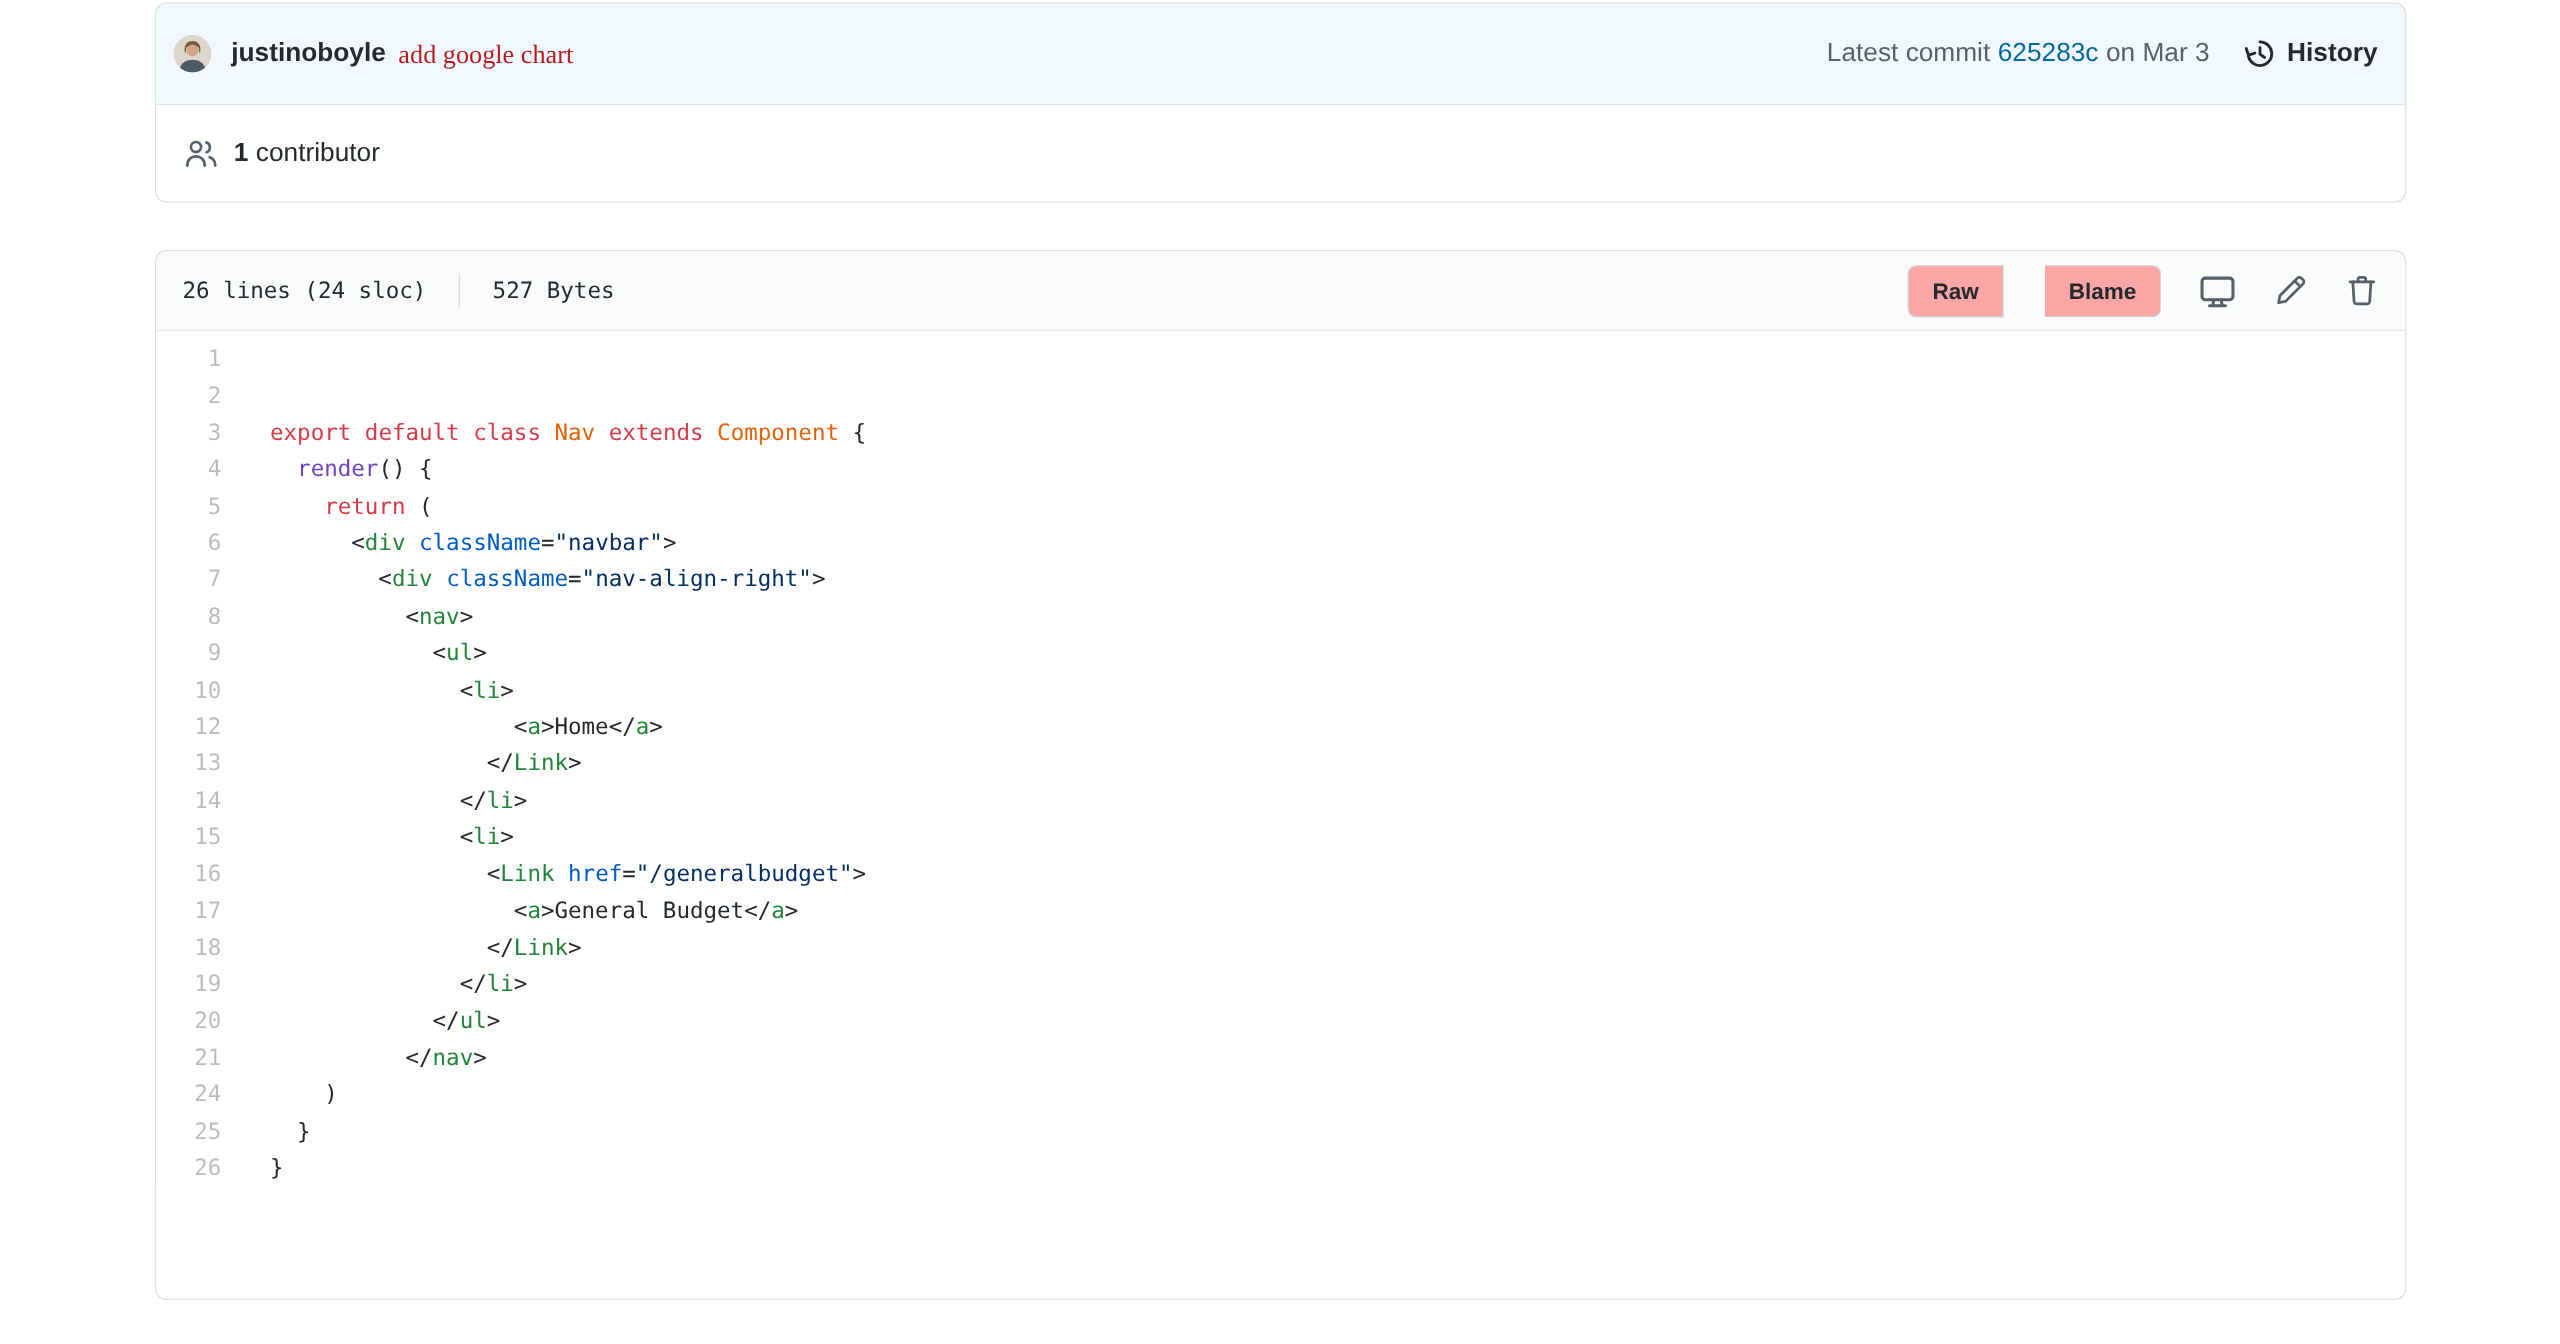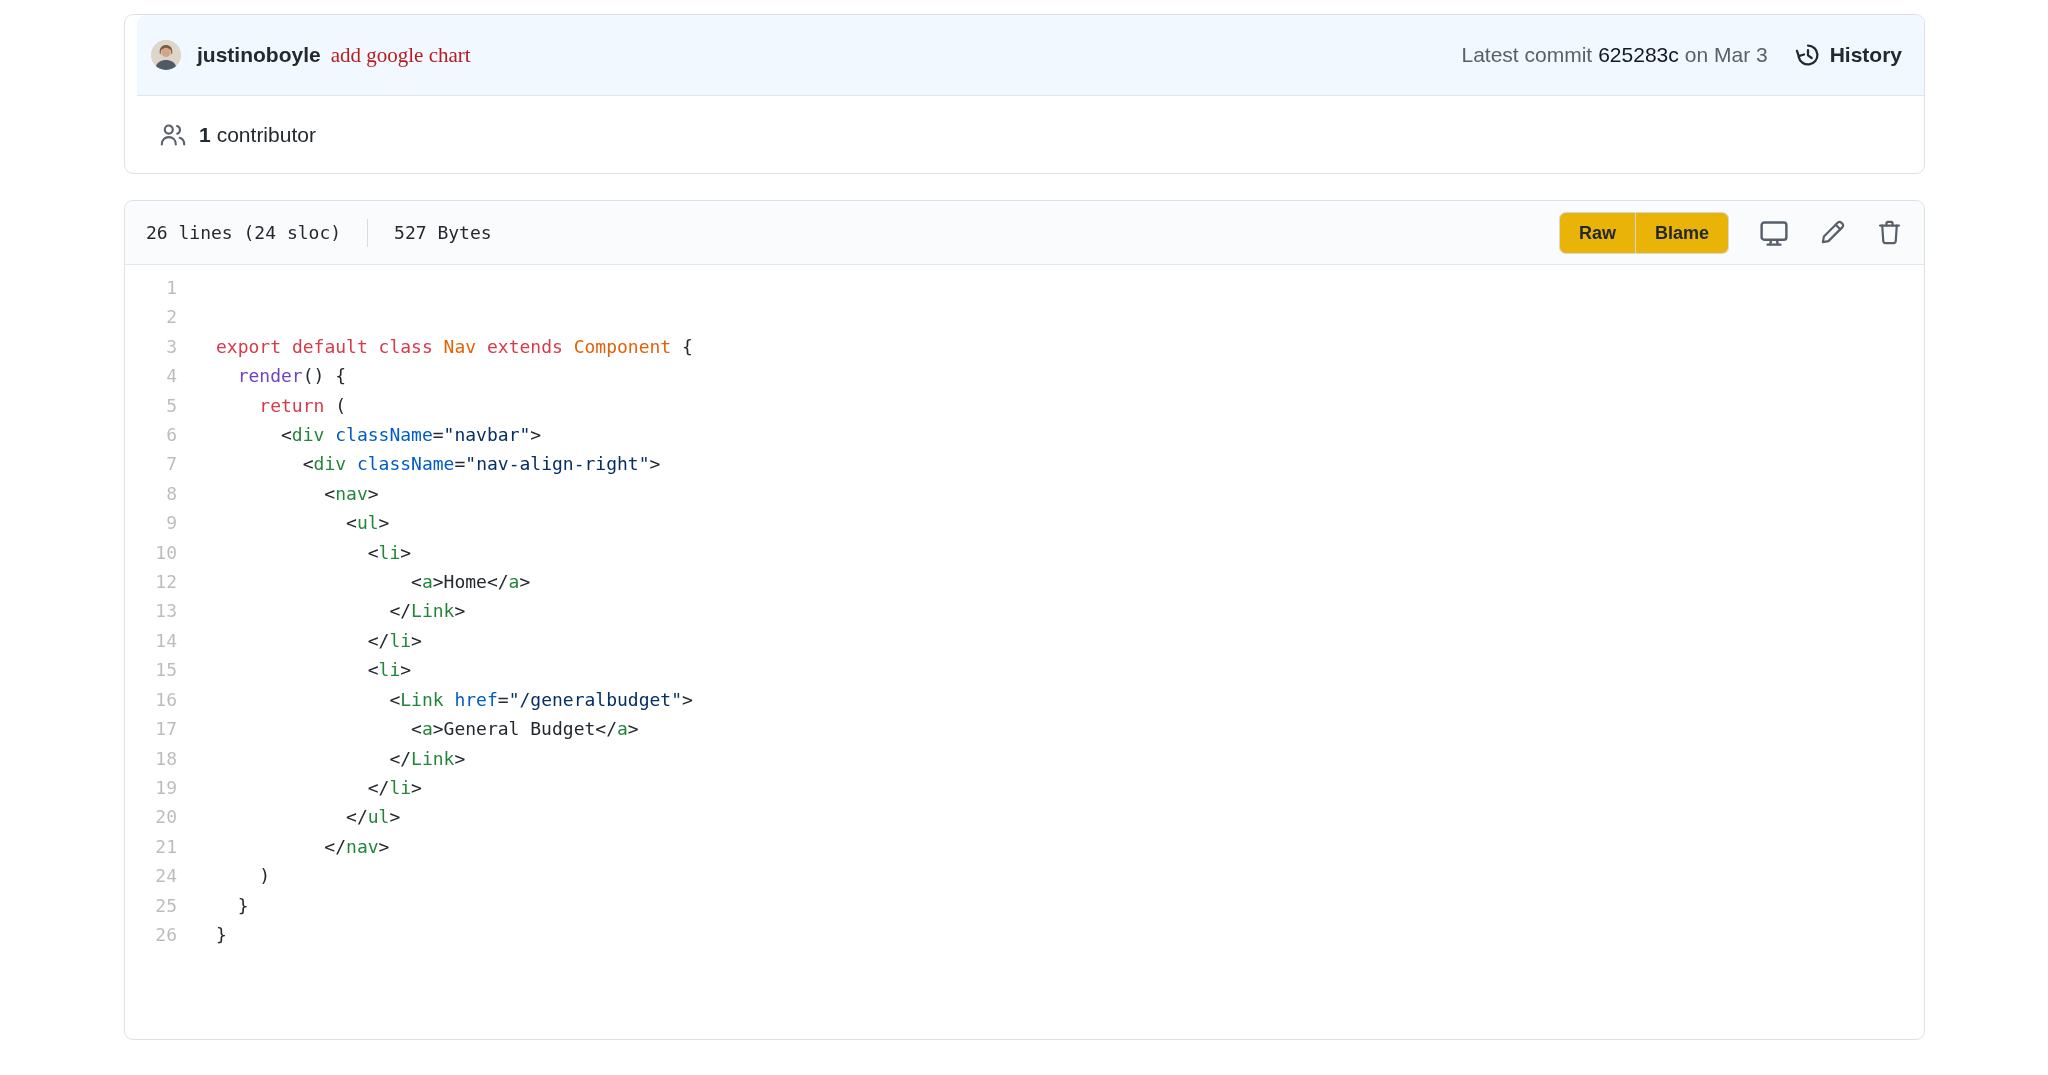--- a/index.html
+++ b/index.html
@@ -3,52 +3,52 @@
 <meta charset="utf-8">
 <style>
   * { margin:0; padding:0; box-sizing:border-box; }
   html,body { width:2048px; height:1075px; background:#ffffff; overflow:hidden;
               font-family:"Liberation Sans","DejaVu Sans",sans-serif; color:#24292e; }
 
   .card { position:absolute; left:124px; width:1801px; background:#fff;
           border:1px solid #dce1e8; border-radius:9px; }
 
   
-  #commit-card { top:14px;padding-left:12px; }
+  #commit-card { top:2px; }
   .commit-header { display:flex; align-items:center; height:81px; padding:0 22px 0 14px;
                    background:#f1f8ff; border-bottom:1px solid #dfe5ec;
                    border-radius:9px 9px 0 0; font-size:21px; }
   .avatar { width:30px; height:30px; border-radius:50%; overflow:hidden; flex:0 0 auto;
             background:#ddd6cb; display:block; }
   .commit-author { font-weight:700; color:#24292e; margin-left:16px; text-decoration:none; }
   .commit-msg { color:#b91c1c; margin-left:10px;font-family:Liberation Serif, serif; }
   .commit-right { margin-left:auto; display:flex; align-items:center; color:#586069; }
-  .commit-sha { color:#0f172a; }
+  .commit-sha { color:#0369a1; }
   .history-btn { display:flex; align-items:center; margin-left:26px; color:#24292e;
                  font-weight:700; cursor:pointer; }
   .history-btn svg { margin-right:8px; }
   .contrib-row { display:flex; align-items:center; height:77px; padding:0 22px;
                  font-size:21px; border-radius:0 0 9px 9px; background:#fff; }
   .contrib-row svg { margin-right:12px; color:#586069; }
   .contrib-count { font-weight:700; margin-right:6px; }
 
   
   #file-card { top:200px; height:840px; }
   .file-header { display:flex; align-items:center; height:64px; padding:0 21px;
                  background:#fafbfc; border-bottom:1px solid #e4e8ec;
                  border-radius:9px 9px 0 0;gap:45px; }
   .file-info { display:flex; align-items:center;
                font-family:"DejaVu Sans Mono","Liberation Mono",monospace;
                font-size:18px; color:#24292e; }
   .file-info .vdiv { width:1px; height:28px; background:#d8dce2; margin:0 26px; }
   .file-actions { margin-left:auto; display:flex; align-items:center; }
   .btn-group { display:flex; }
-  .btn { font-size:18px; font-weight:600; color:#24292e; background:#eab308;
+  .btn { font-size:18px; font-weight:600; color:#24292e; background:#fca5a5;
          border:1px solid #d3d8de; padding:0 19px; height:42px; line-height:40px;
-         cursor:pointer; }
+         cursor:pointer;margin-left:33px; }
   .btn.raw { border-radius:7px 0 0 7px; }
   .btn.blame { border-radius:0 7px 7px 0; border-left:none; }
   .icon-btn { background:none; border:none; color:#57606a; margin-left:30px;
               cursor:pointer; display:flex; align-items:center; }
 
   
   .code-area { padding:8px 0 6px 0; background:#fff; border-radius:0 0 9px 9px; }
   table.code { border-collapse:collapse; width:100%;
                font-family:"DejaVu Sans Mono","Liberation Mono",monospace; font-size:18px; }
   table.code td { line-height:29.4px; height:29.4px; vertical-align:top; }

